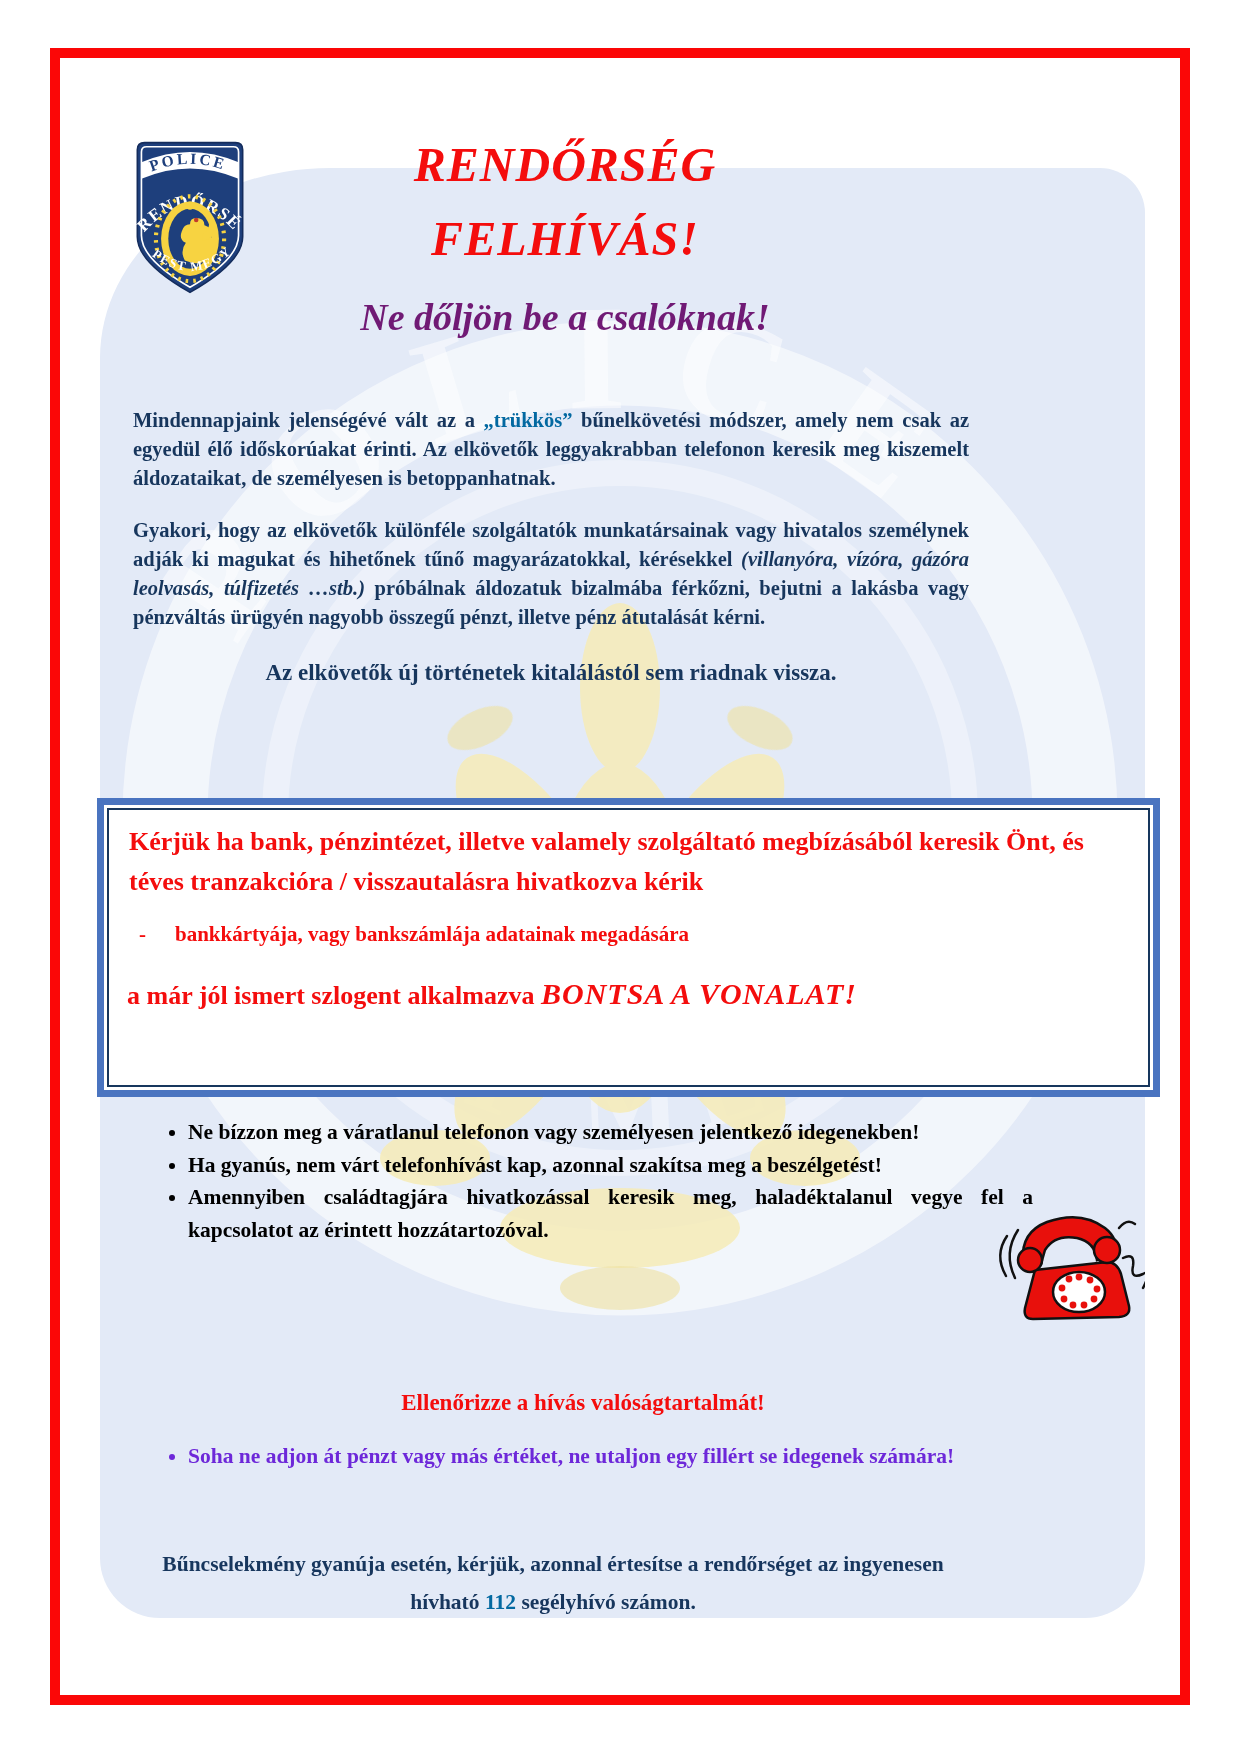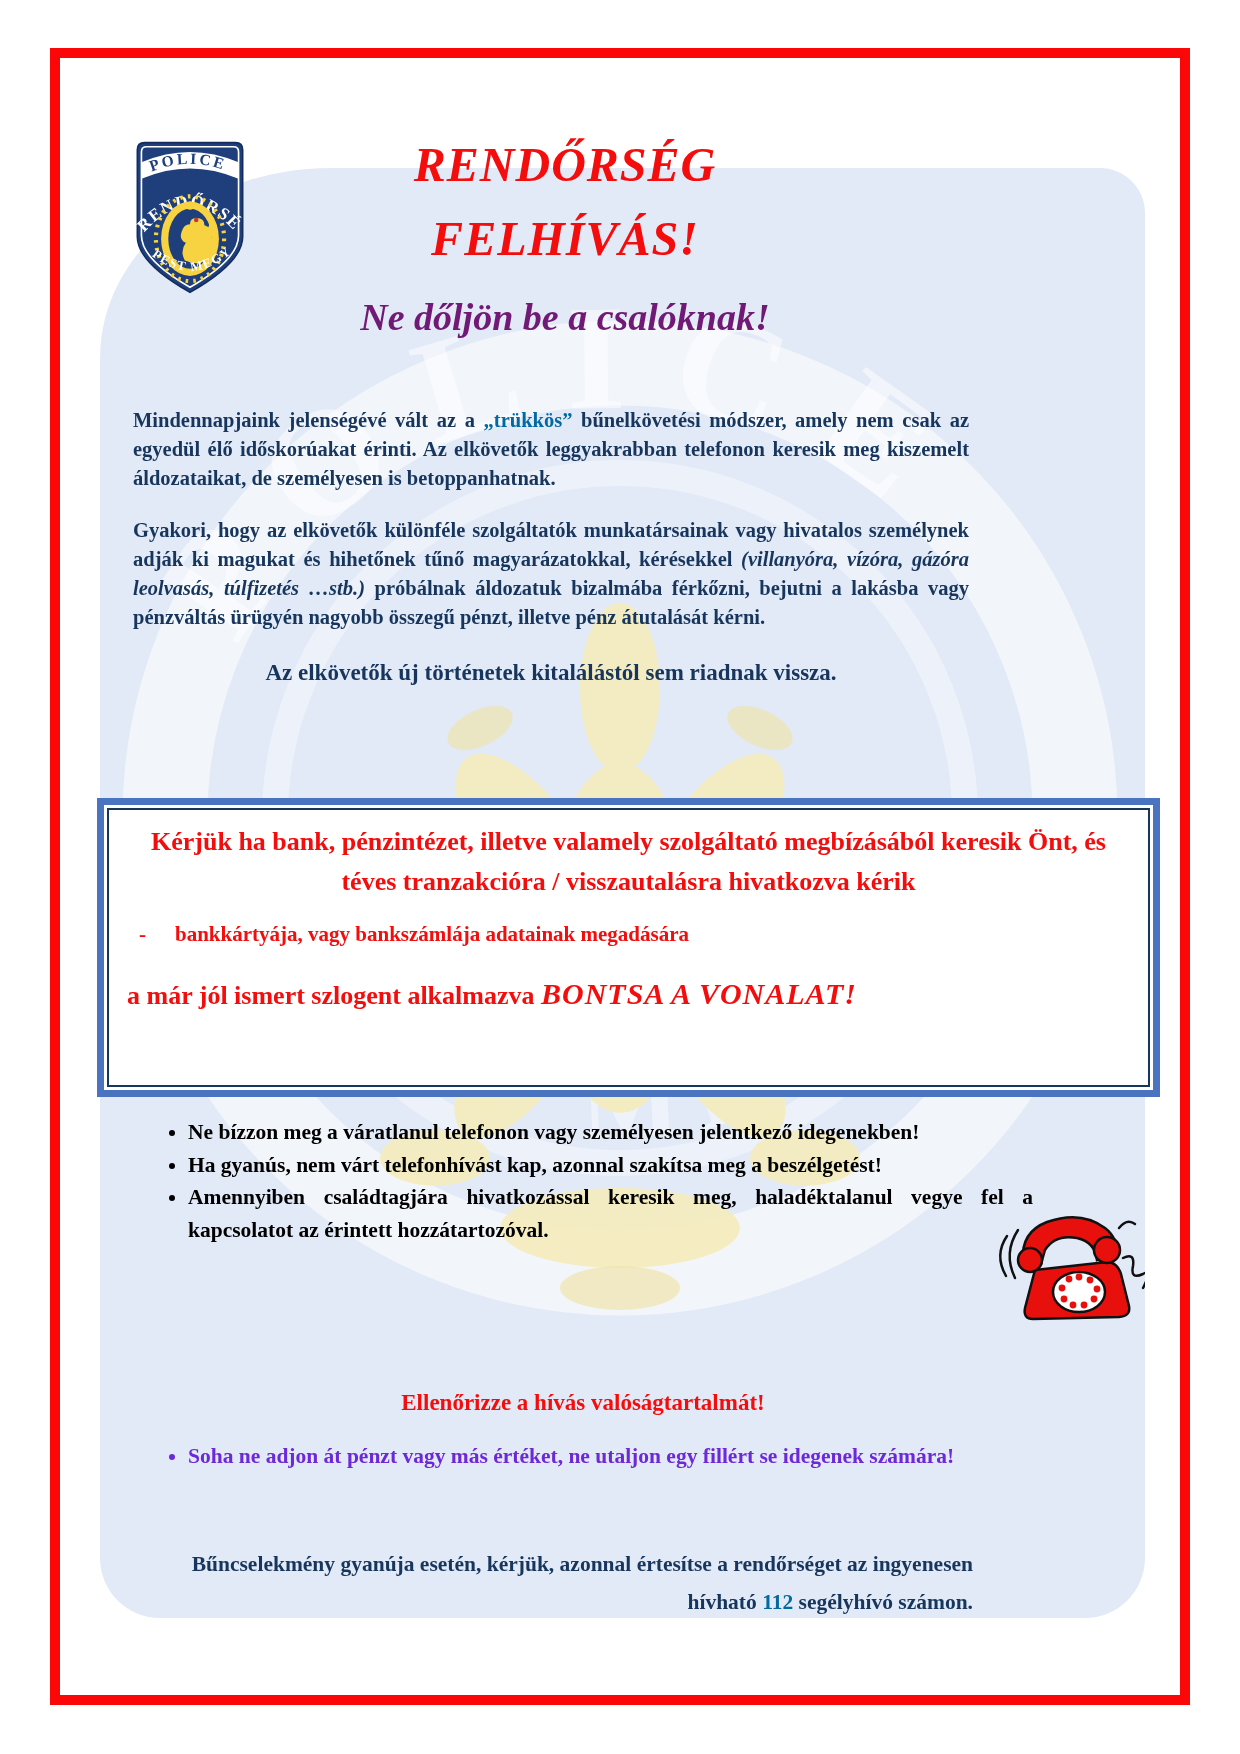--- a/index.html
+++ b/index.html
@@ -45,21 +45,21 @@
   
   .callout{
     position:absolute;left:37px;top:740px;width:1049px;height:285px;
     border:7px solid #4a74c0;background:#ffffff;
   }
   .callout-inner{
     position:absolute;left:3px;top:3px;right:3px;bottom:3px;
     border:2px solid #17365d;background:#ffffff;padding:12px 20px 0 20px;
   }
   .callout-lead{
-    color:#f40d0d;font-weight:bold;font-size:26px;line-height:1.55;text-align:center;
+    color:#f40d0d;font-weight:bold;font-size:26px;line-height:1.55;
   }
   .callout-item{
     color:#f40d0d;font-weight:bold;font-size:21px;margin-top:19px;padding-left:36px;
   }
   .dash{display:inline-block;width:36px;margin-left:-36px;text-align:left;padding-left:10px;}
   .slogan-line{
     color:#f40d0d;font-weight:bold;font-size:26px;margin-top:30px;margin-left:-2px;
   }
   .slogan{font-style:italic;font-size:30px;letter-spacing:1px;}
   
@@ -72,21 +72,21 @@
     position:absolute;left:73px;top:1332px;width:900px;text-align:center;
     color:#f40d0d;font-weight:bold;font-size:23px;
   }
   .final-bullets{
     position:absolute;left:90px;top:1382px;width:860px;margin:0;padding:0 0 0 38px;
     color:#6d28d9;font-weight:bold;font-size:21.5px;line-height:1.52;
   }
   .final-bullets li{text-align:justify;}
   .footer{
     position:absolute;left:73px;top:1465px;width:840px;
-    color:#17365d;font-weight:bold;font-size:21.5px;line-height:1.8;text-align:right;
+    color:#17365d;font-weight:bold;font-size:21.5px;line-height:1.8;text-align:center;
   }
   .phone{position:absolute;left:925px;top:1140px;width:160px;height:140px;}
 </style>
 </head>
 <body>
 
 <div class="frame">
 
   <div class="panel">
     <svg class="watermark" width="1045" height="1450" viewBox="0 0 1045 1450">

